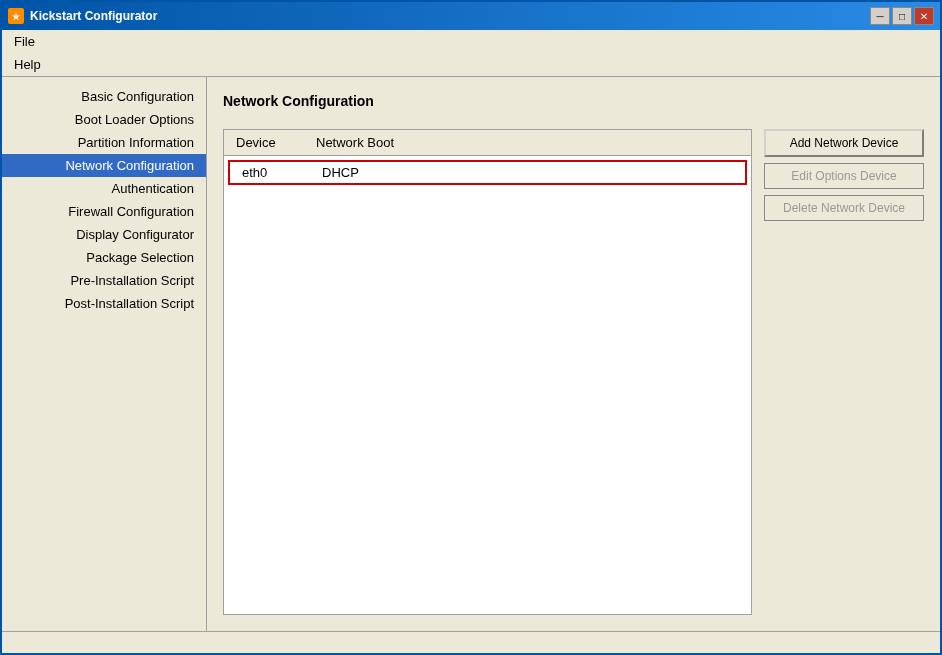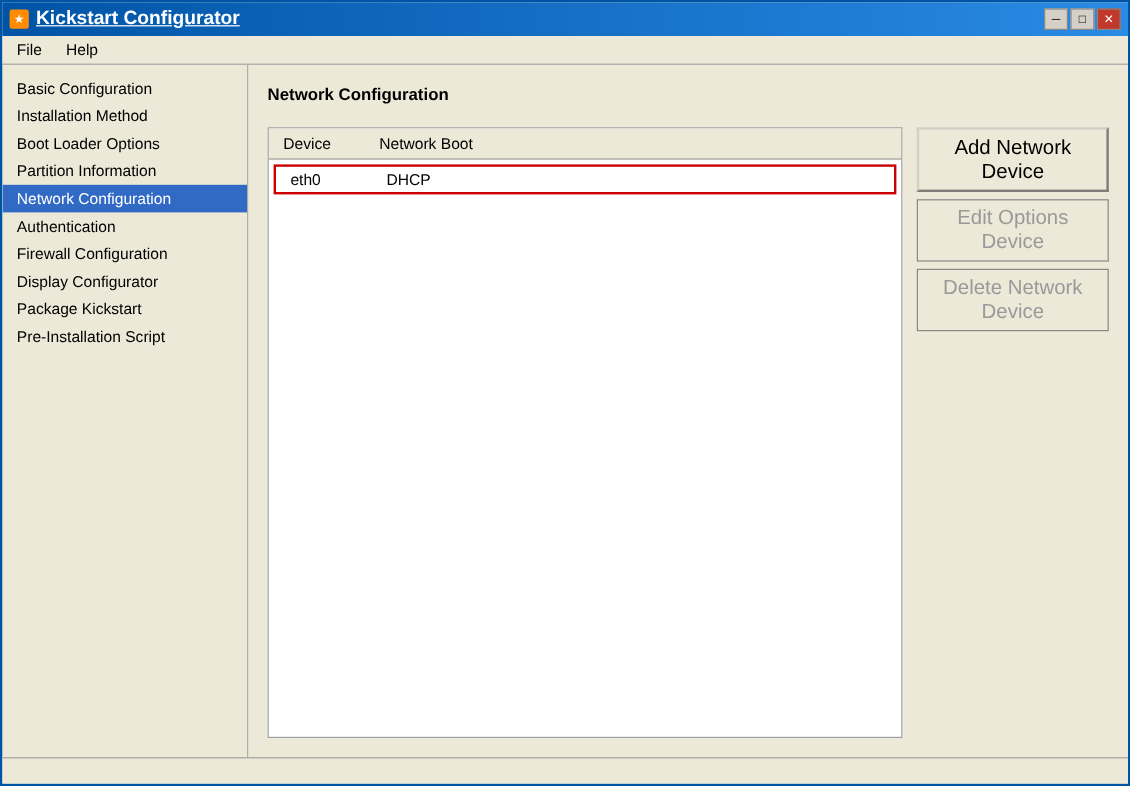--- a/index.html
+++ b/index.html
@@ -49,23 +49,22 @@
       background: #ff8c00;
       border-radius: 2px;
       display: flex;
       align-items: center;
       justify-content: center;
       font-size: 10px;
       color: white;
     }
 
     .title-bar-title {
-      font-size: 16px;
+      font-size: 12px;
       font-weight: bold;
-      text-decoration: underline;
     }
 
     .title-bar-controls {
       display: flex;
       gap: 2px;
     }
 
     .title-btn {
       width: 20px;
       height: 18px;
@@ -84,20 +83,21 @@
       color: white;
     }
 
     .menu-bar {
       background: #ece9d8;
       border-bottom: 1px solid #a0a0a0;
       padding: 2px 4px;
       display: flex;
       gap: 4px;
       flex-shrink: 0;
+      flex-direction: column;
     }
 
     .menu-item {
       padding: 2px 8px;
       cursor: pointer;
       font-size: 13px;
     }
 
     .main-content {
       display: flex;
@@ -105,20 +105,21 @@
       overflow: hidden;
     }
 
     .sidebar {
       width: 205px;
       background: #ece9d8;
       border-right: 1px solid #a0a0a0;
       padding: 8px 0;
       flex-shrink: 0;
       overflow-y: auto;
+      text-align: right;
     }
 
     .sidebar-item {
       padding: 4px 12px;
       cursor: pointer;
       font-size: 13px;
       color: #000;
       white-space: nowrap;
     }
 
@@ -200,21 +201,21 @@
       flex-shrink: 0;
     }
 
     .action-btn {
       padding: 5px 10px;
       background: #ece9d8;
       border: 1px solid #888;
       border-top-color: #fff;
       border-left-color: #fff;
       cursor: pointer;
-      font-size: 17px;
+      font-size: 12px;
       text-align: center;
       color: #000;
     }
 
     .action-btn:disabled,
     .action-btn.disabled {
       color: #999;
       cursor: default;
       border-top-color: #888;
       border-left-color: #888;
@@ -252,29 +253,29 @@
 
   <div class="menu-bar">
     <div class="menu-item">File</div>
     <div class="menu-item">Help</div>
   </div>
 
   <div class="main-content">
 
     <div class="sidebar">
       <div class="sidebar-item">Basic Configuration</div>
-      <div class="sidebar-item">Installation Method</div>
       <div class="sidebar-item">Boot Loader Options</div>
       <div class="sidebar-item">Partition Information</div>
       <div class="sidebar-item active">Network Configuration</div>
       <div class="sidebar-item">Authentication</div>
       <div class="sidebar-item">Firewall Configuration</div>
       <div class="sidebar-item">Display Configurator</div>
-      <div class="sidebar-item">Package Kickstart</div>
+      <div class="sidebar-item">Package Selection</div>
       <div class="sidebar-item">Pre-Installation Script</div>
+      <div class="sidebar-item">Post-Installation Script</div>
     </div>
 
     <div class="content-area">
       <div class="section-title">Network Configuration</div>
       <div class="content-main">
 
         <div class="table-container">
           <div class="table-header">
             <div class="table-header-cell">Device</div>
             <div class="table-header-cell">Network Boot</div>

